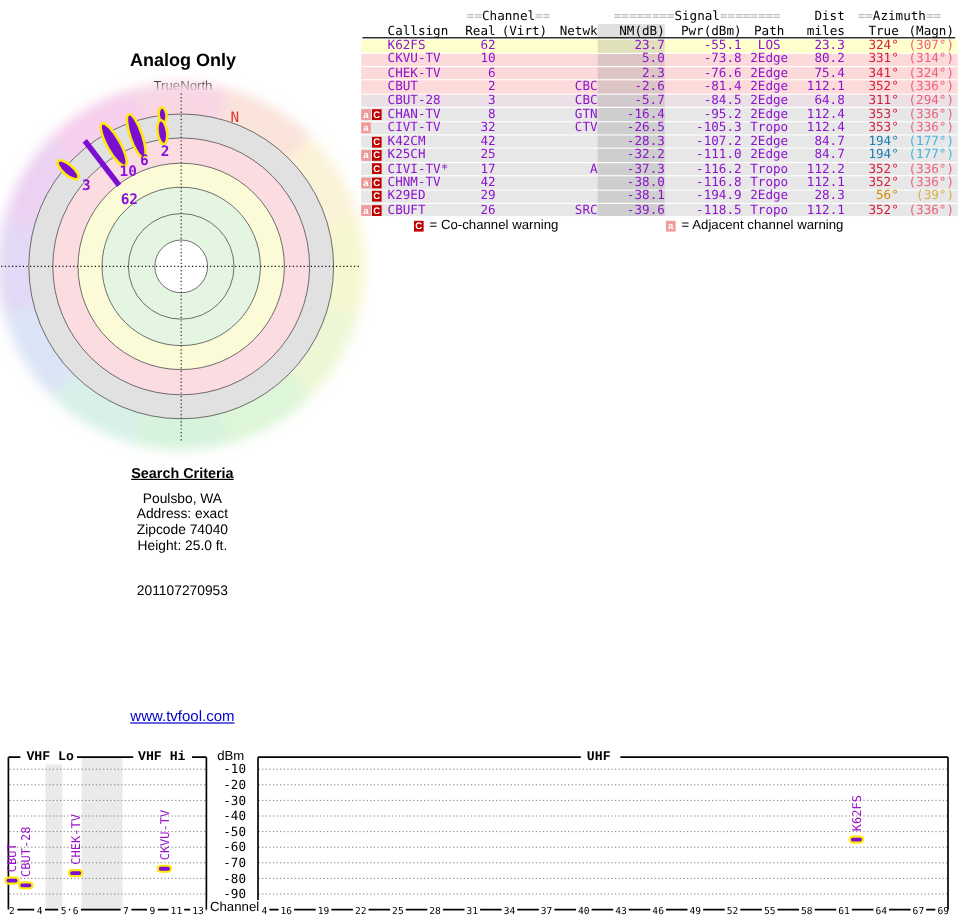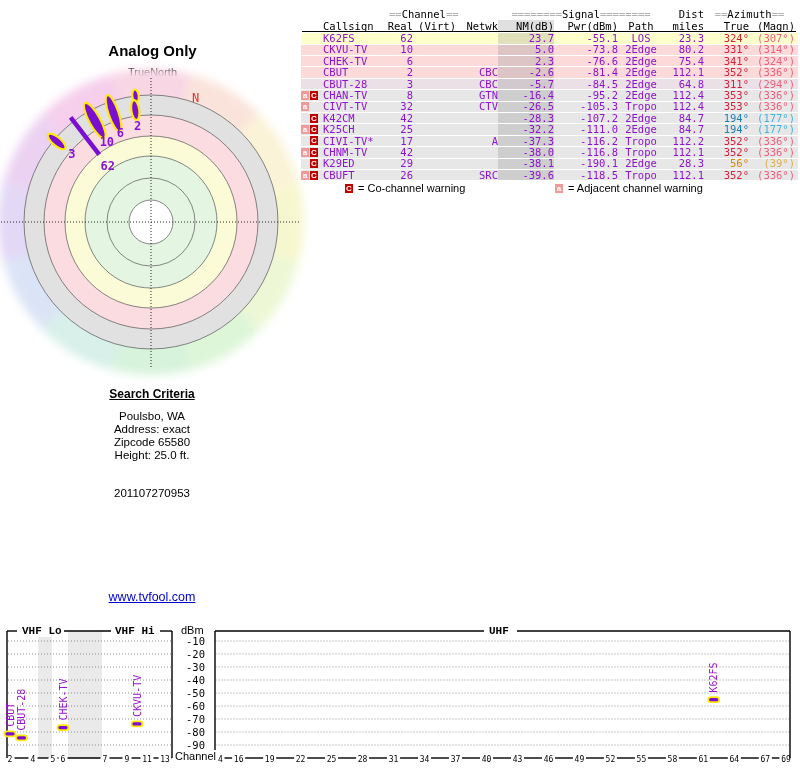--- a/index.html
+++ b/index.html
@@ -254,21 +254,21 @@
       <div class="tcell r" style="width: 45px; color: rgb(212, 31, 60);">352°</div>
       <div class="tcell r" style="width: 46px; color: rgb(238, 95, 125);">(336°)</div>
     </div>
     <div class="trow data" style="background: rgb(231, 231, 231);">
       <div class="tcell " style="width: 22px;"><span style="width: 9px; display: inline-flex;"></span><span style="width: 9px; display: inline-flex;"><span class="warnbox warn-C">C</span></span></div>
       <div class="tcell " style="width: 66px; color: rgb(141, 20, 205);">K29ED</div>
       <div class="tcell r" style="width: 24px; color: rgb(141, 20, 205);">29</div>
       <div class="tcell r" style="width: 43px; color: rgb(141, 20, 205);"></div>
       <div class="tcell r" style="width: 42px; color: rgb(141, 20, 205);"></div>
       <div class="tcell r nmband" style="width: 56px; color: rgb(141, 20, 205);">-38.1</div>
-      <div class="tcell r" style="width: 64px; color: rgb(141, 20, 205);">-190.1</div>
+      <div class="tcell r" style="width: 64px; color: rgb(141, 20, 205);">-194.9</div>
       <div class="tcell c" style="width: 46px; color: rgb(141, 20, 205);">2Edge</div>
       <div class="tcell r" style="width: 40px; color: rgb(141, 20, 205);">28.3</div>
       <div class="tcell r" style="width: 45px; color: rgb(210, 138, 0);">56°</div>
       <div class="tcell r" style="width: 46px; color: rgb(217, 176, 74);">(39°)</div>
     </div>
     <div class="trow data" style="background: rgb(231, 231, 231);">
       <div class="tcell " style="width: 22px;"><span style="width: 9px; display: inline-flex;"><span class="warnbox warn-a">a</span></span><span style="width: 9px; display: inline-flex;"><span class="warnbox warn-C">C</span></span></div>
       <div class="tcell " style="width: 66px; color: rgb(141, 20, 205);">CBUFT</div>
       <div class="tcell r" style="width: 24px; color: rgb(141, 20, 205);">26</div>
       <div class="tcell r" style="width: 43px; color: rgb(141, 20, 205);"></div>
@@ -290,21 +290,21 @@
   <div class="leg-item" style="left:254px;top:0;">
     <span class="warnbox warn-a">a</span>
     <span>= Adjacent channel warning</span>
   </div>
 </div>
 
 <div id="search">
   <div class="sc-title">Search Criteria</div>
   <div>Poulsbo, WA</div>
   <div>Address: exact</div>
-  <div>Zipcode 65580</div>
+  <div>Zipcode 74040</div>
   <div>Height: 25.0 ft.</div>
   <div class="gap"></div>
   <div>201107270953</div>
 </div>
 
 <div id="site-link">
   <a href="#">www.tvfool.com</a>
 </div>
 
 <svg id="bottom-svg" class="abs" style="left:0;top:623px;" width="800" height="145" viewBox="0 0 800 145">

